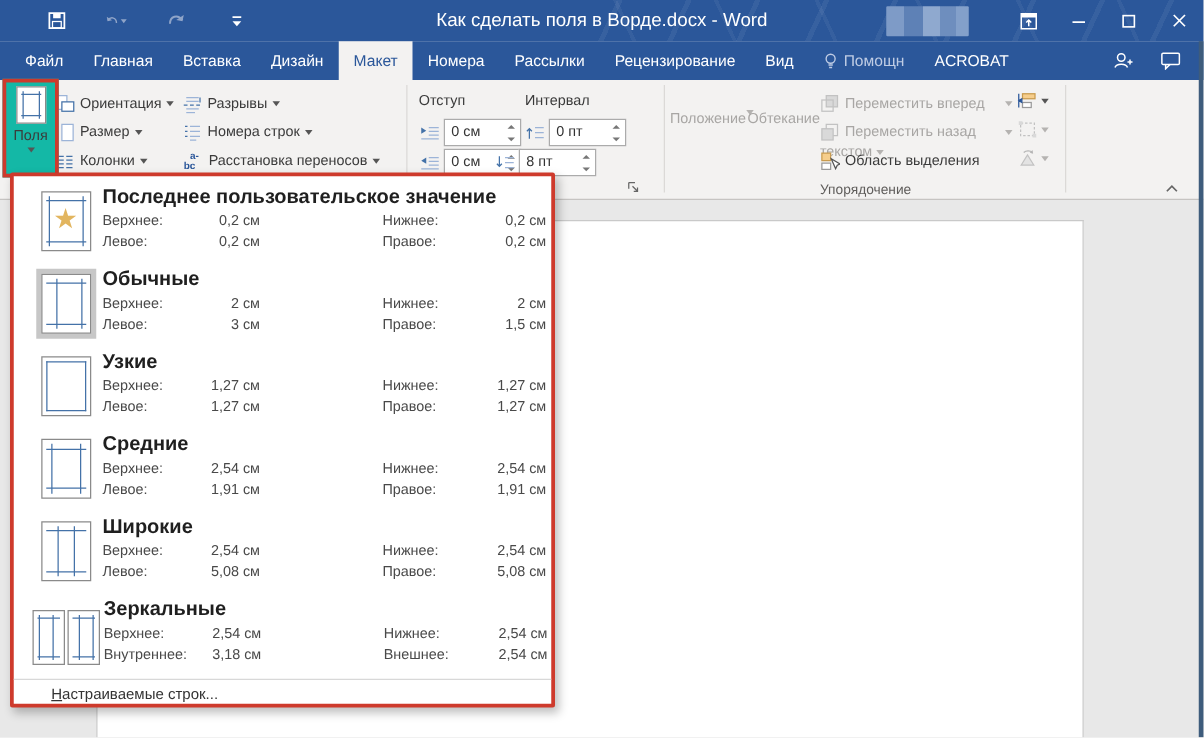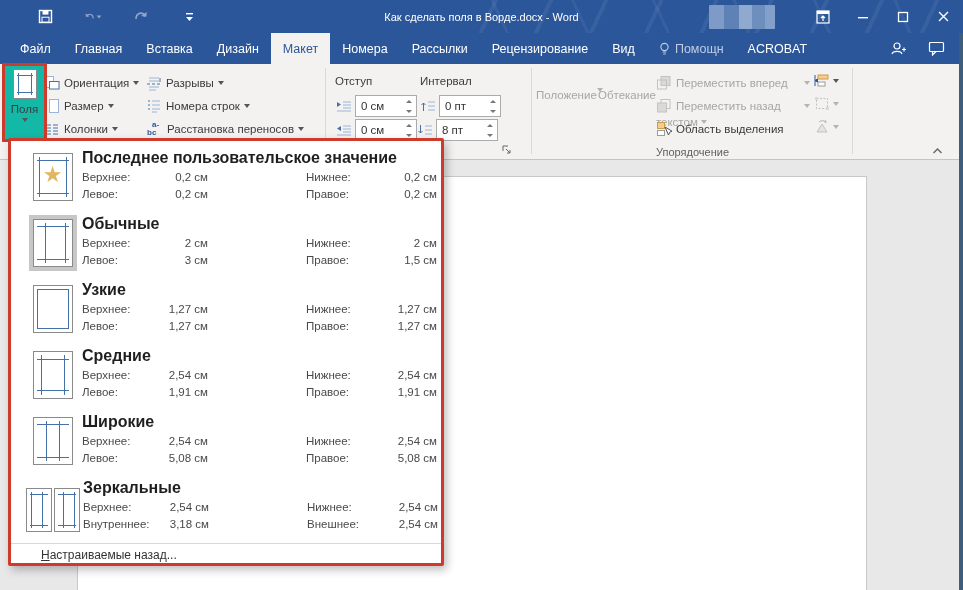--- a/index.html
+++ b/index.html
@@ -9,21 +9,21 @@
 
   
   .titlebar { position:absolute; left:0; top:0; width:963px; height:33px; background:#2B579A; display:flex; align-items:center; }
   .tb-deco { position:absolute; right:0; top:0; width:520px; height:64px;
     background:
       repeating-linear-gradient(115deg, transparent 0 46px, rgba(255,255,255,.06) 46px 50px),
       repeating-linear-gradient(65deg, transparent 0 70px, rgba(255,255,255,.05) 70px 73px);
     pointer-events:none; }
   .qat { display:flex; align-items:center; gap:30px; padding-left:36px; z-index:2; }
   .qbtn { display:inline-flex; align-items:center; justify-content:center; width:18px; height:18px; cursor:default; }
-  .title { position:absolute; left:0; right:0; text-align:center; color:#FFFFFF; font-size:11px; z-index:1; }
+  .title { position:absolute; left:0; right:0; text-align:center; color:#FFFFFF; font-size:15px; z-index:1; }
   .tright { position:absolute; right:0; top:0; height:33px; display:flex; align-items:center; z-index:2; }
   .censor { width:66px; height:24px; margin-right:28px; border-radius:1px;
     background:linear-gradient(90deg,#7E9BC7 0 22%,#5E81B6 22% 45%,#8FA9CF 45% 65%,#6E8EBE 65% 85%,#83A0CA 85%); }
   .wbtn { width:40px; height:33px; display:flex; align-items:center; justify-content:center; }
 
   
   .tabrow { position:absolute; left:0; top:33px; width:963px; height:31px; background:#2B579A; display:flex; align-items:stretch; }
   .tab { display:flex; align-items:center; padding:0 12px; color:#FFFFFF; font-size:12.5px; cursor:default; }
   .tab.active { background:#F3F2F1; color:#2B579A; }
   .tab.helptab { color:#BFCCE4; display:flex; gap:5px; align-items:center; }
@@ -306,21 +306,21 @@
         <span class="spinbtns">
             <span class="sb">
               <i class="tu"></i>
             </span>
             <span class="sb">
               <i class="td"></i>
             </span>
           </span>
       </span>
     </div>
-    <div class="spinrow" style="left:416px; top:55px">
+    <div class="spinrow" style="left:395px; top:55px">
       <span class="sicon">
           <svg width="16" height="14" viewBox="0 0 16 14">
             <path d="M3.5 2 L3.5 10 M1.5 8 L3.5 10 L5.5 8" stroke="#4472A8" fill="none"></path>
             <path d="M8 3h7 M8 7h7 M8 11h7" stroke="#9CB4D8"></path>
           </svg>
         </span>
       <span class="spinbox">
         <input class="spininput" readonly="" value="8 пт" style="">
         <span class="spinbtns">
             <span class="sb">
@@ -608,17 +608,17 @@
           <span></span>
           <span class="ml">Внешнее:</span>
           <span class="mv">2,54 см</span>
         </div>
       </div>
     </div>
 
     <div class="msep"></div>
     <div class="mfooter">
       <span class="u">Н</span>
-        <span>астраиваемые назад...</span>
+        <span>астраиваемые строк...</span>
     </div>
   </div>
 
 </div>
 
 </body></html>

